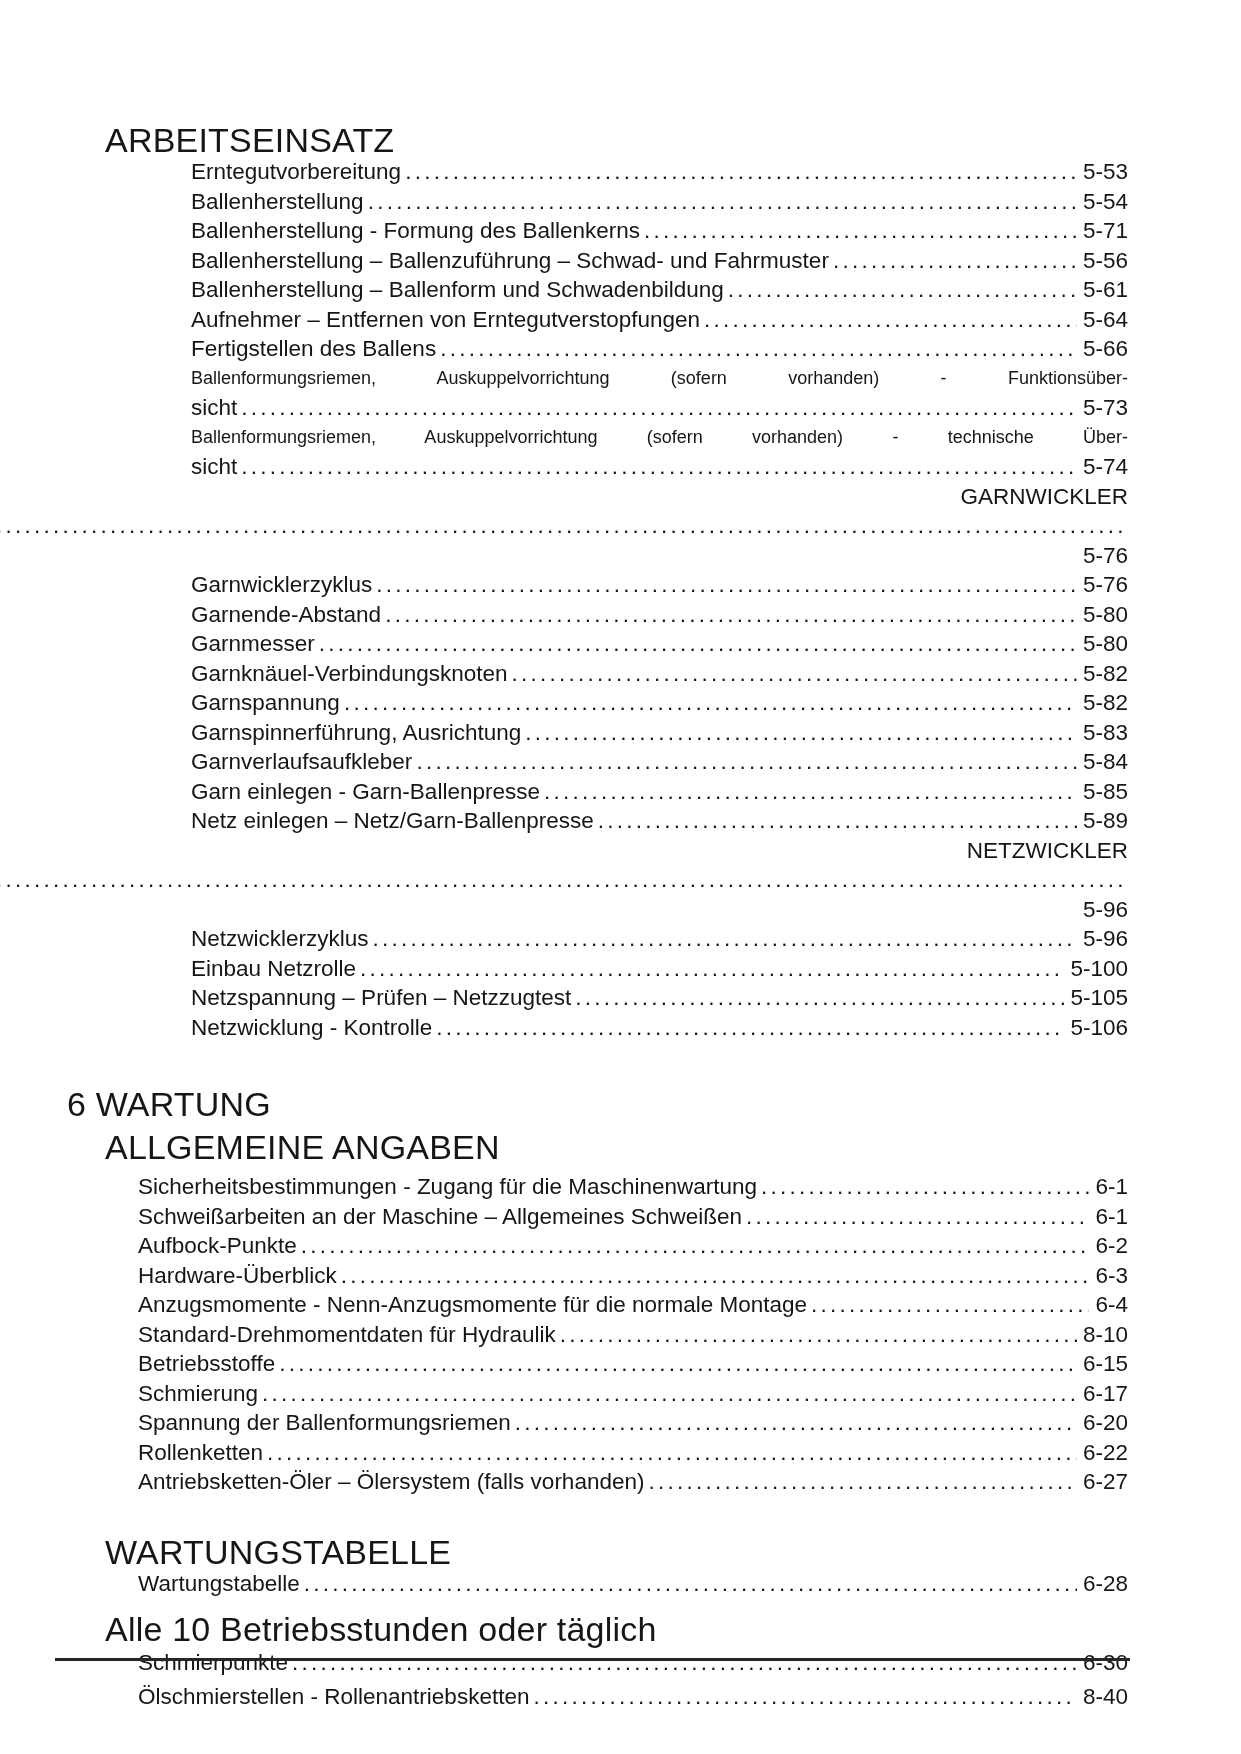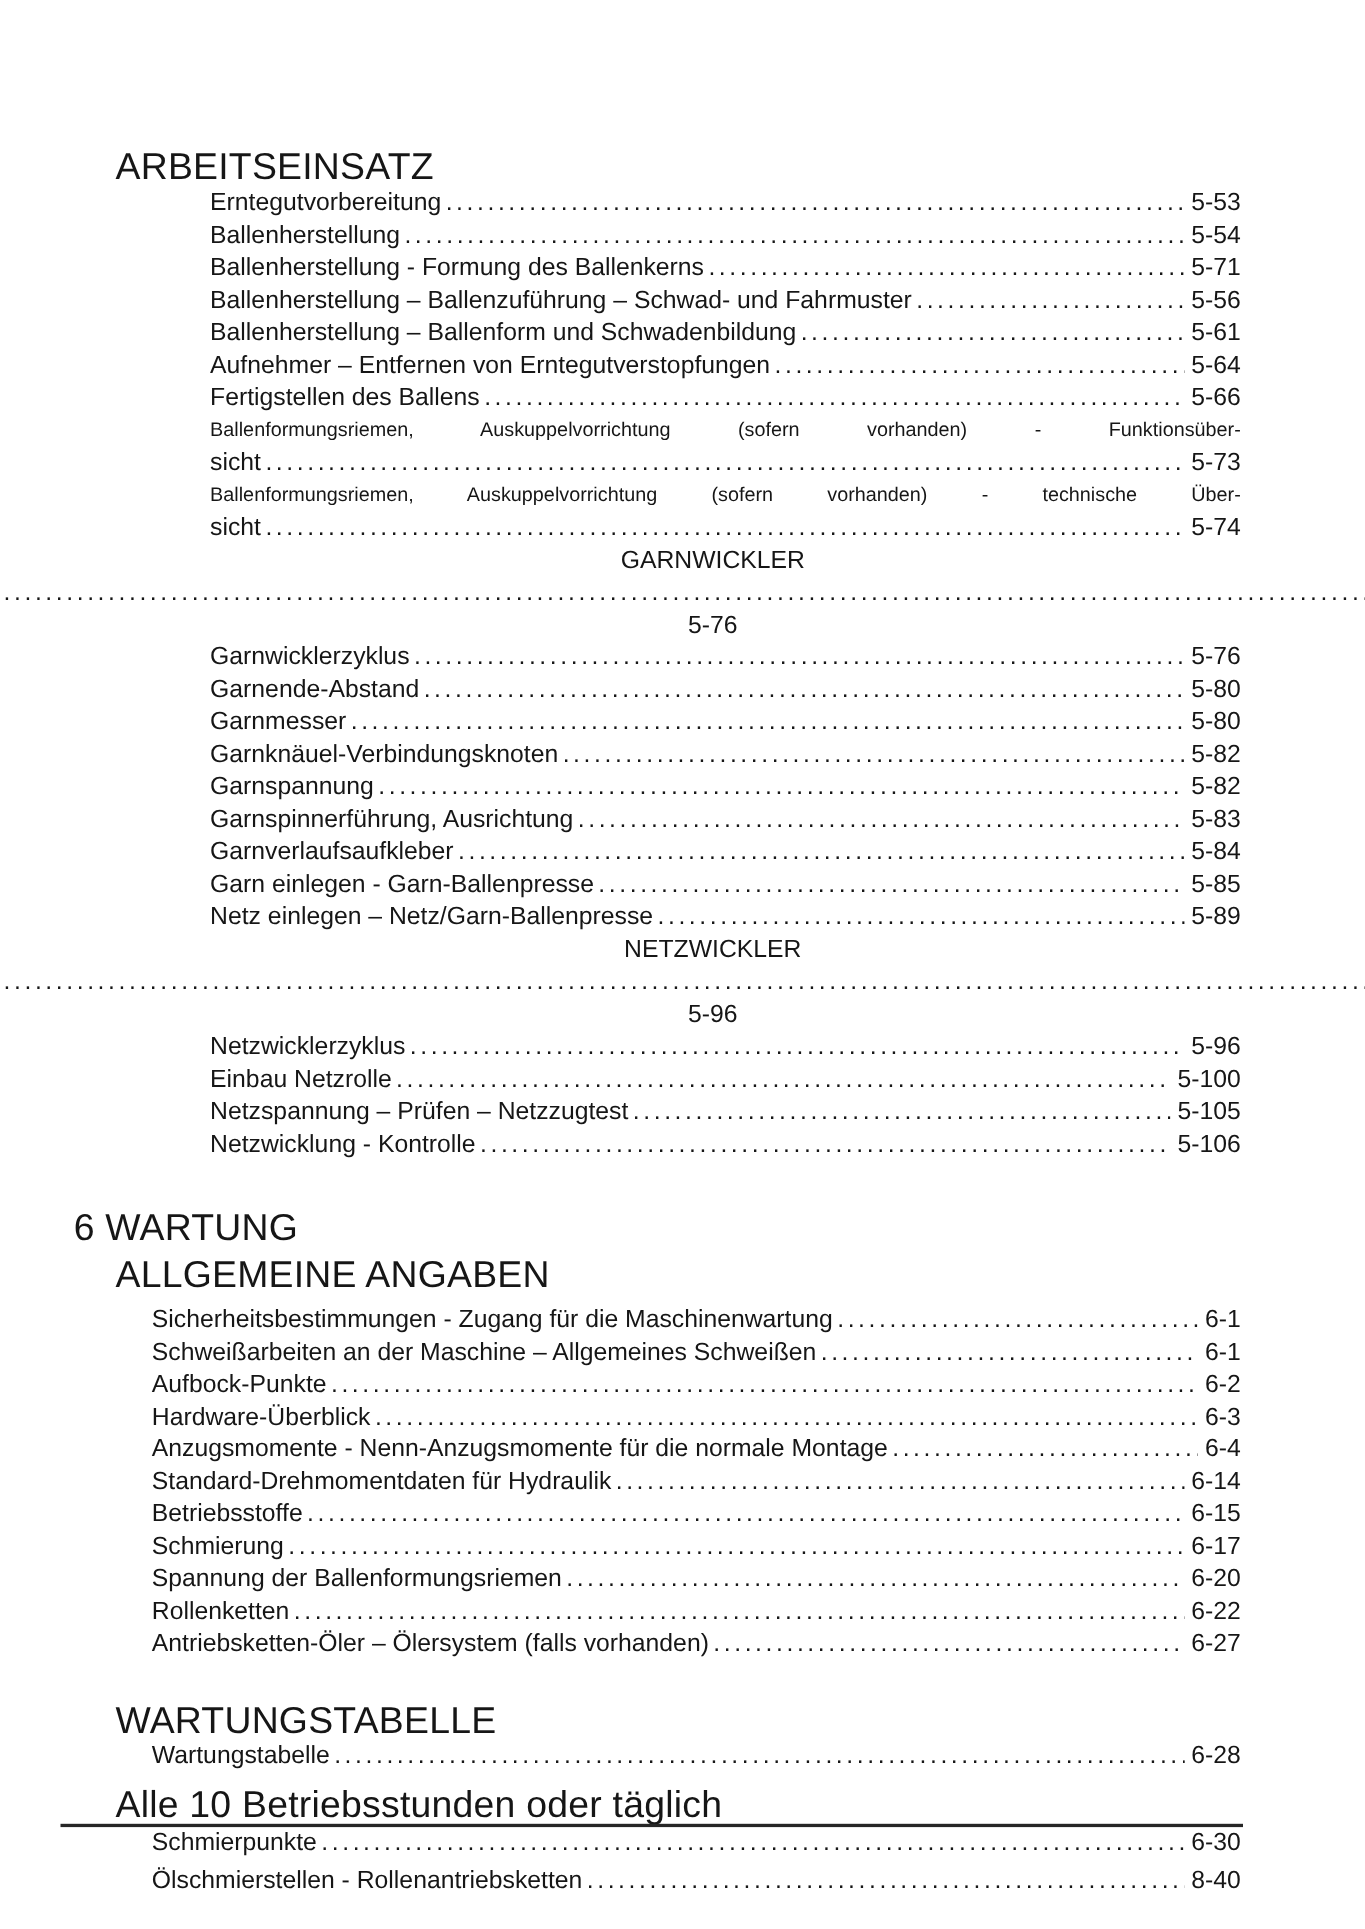--- a/index.html
+++ b/index.html
@@ -11,38 +11,38 @@
     position: relative;
     width: 1241px;
     height: 1754px;
     background: #ffffff;
     color: #161616;
     font-family: "Liberation Sans", "DejaVu Sans", sans-serif;
     overflow: hidden;
   }
   .content {
     position: absolute;
-    top: 12px;
+    top: 0;
     left: 67px;
     width: 1061px; 
     padding-top: 123px;
   }
   
   .heading {
     font-size: 34px;
     line-height: 34px;
     white-space: nowrap;
     letter-spacing: 0.2px;
   }
   .k-chapter { margin-left: 0; }
   .k-section { margin-left: 38px; }
   
   .row {
     display: flex;
-    align-items: center;
+    align-items: flex-end;
     font-size: 22.5px;
     line-height: 29.5px;
   }
   .ind-a    { margin-left: 124px; } 
   .ind-asub { margin-left: 101px; flex-direction: column; } 
   .ind-w    { margin-left: 71px;  } 
   .lbl {
     white-space: nowrap;
     flex: 0 0 auto;
   }
@@ -234,21 +234,21 @@
           <span class="num">6-3</span>
         </div>
         <div class="row ind-w">
           <span class="lbl">Anzugsmomente - Nenn-Anzugsmomente für die normale Montage</span>
           <span class="leader"></span>
           <span class="num">6-4</span>
         </div>
         <div class="row ind-w">
           <span class="lbl">Standard-Drehmomentdaten für Hydraulik</span>
           <span class="leader"></span>
-          <span class="num">6-14</span>
+          <span class="num">8-10</span>
         </div>
         <div class="row ind-w">
           <span class="lbl">Betriebsstoffe</span>
           <span class="leader"></span>
           <span class="num">6-15</span>
         </div>
         <div class="row ind-w">
           <span class="lbl">Schmierung</span>
           <span class="leader"></span>
           <span class="num">6-17</span>

